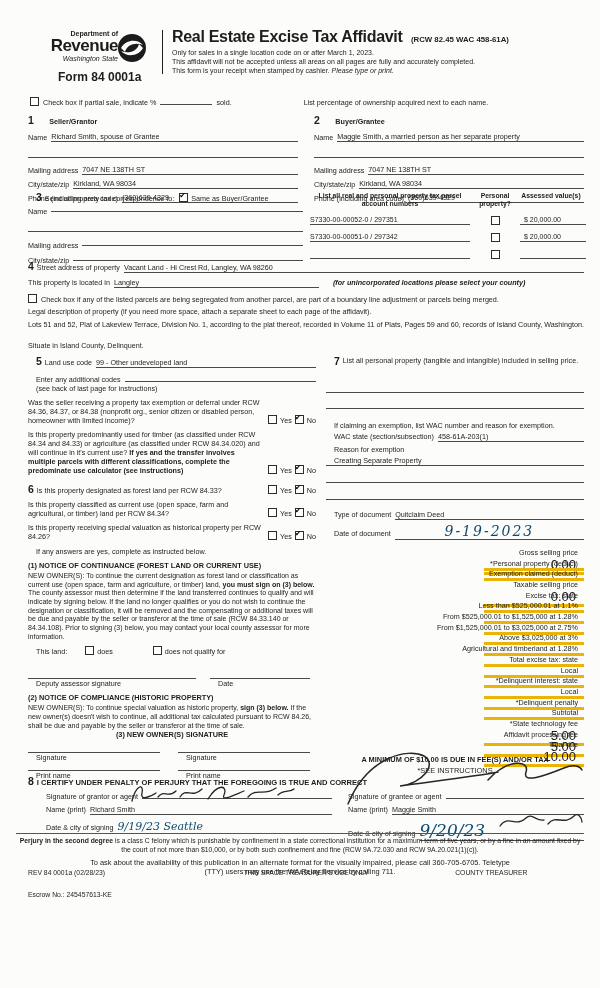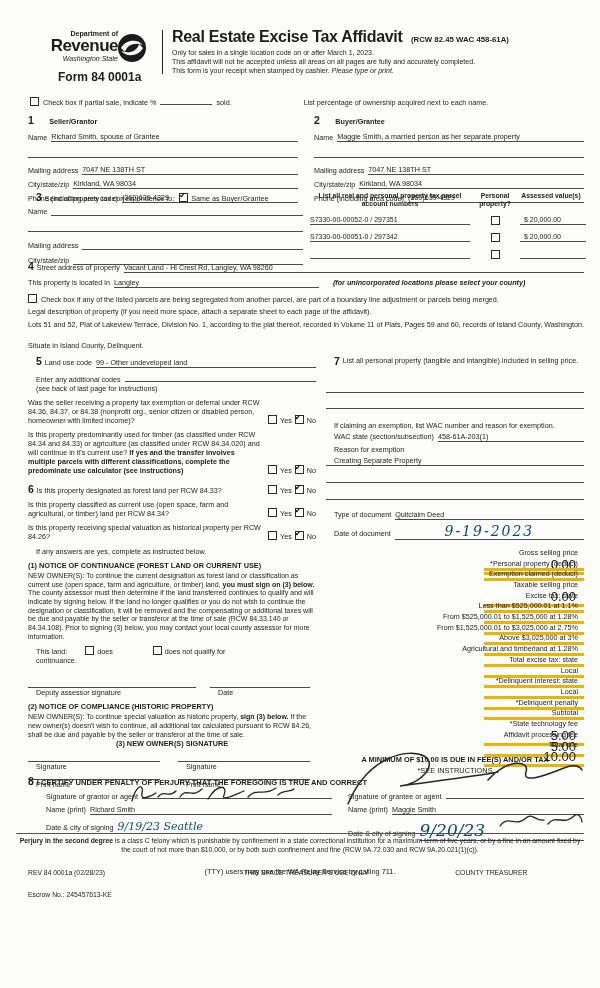--- a/index.html
+++ b/index.html
@@ -28,21 +28,21 @@
   #vline{left:162px;top:30px;height:44px;border-left:1.5px solid #222;}
   #titleblk{left:172px;top:28px;width:414px;}
   #titleblk .t1{font-size:16px;font-weight:bold;letter-spacing:-0.3px;display:inline;}
   #titleblk .t2{font-size:7.8px;font-weight:bold;margin-left:4px;}
   #titleblk .notes{font-size:7px;line-height:1.3;margin-top:2px;}
   
   #partial{left:30px;top:96px;right:16px;display:flex;align-items:baseline;font-size:7.2px;}
   #sec12{left:28px;top:110px;width:556px;display:flex;gap:16px;}
   .party{flex:1;min-width:0;}
   .party .hd{margin-bottom:3px;}
-  .frow{display:flex;align-items:flex-end;margin-top:4px;font-size:7.2px;}
+  .frow{display:flex;align-items:center;margin-top:4px;font-size:7.2px;}
   .blankline{height:11px;border-bottom:1px solid #4a4a4a;margin-top:4px;}
   #sec3{left:28px;top:192px;width:556px;height:66px;}
   #sec3-fields{position:absolute;left:0;top:13px;width:275px;}
   #stamp{position:absolute;left:100px;top:6px;width:200px;text-align:center;
          font-family:"DejaVu Sans Mono",monospace;font-size:9px;line-height:1.18;color:#151515;font-weight:bold;}
   #ptable{position:absolute;left:282px;top:0;width:276px;font-size:6.8px;}
   #ptable .phead{display:flex;text-align:center;font-weight:bold;line-height:1.15;}
   .prow{display:flex;align-items:flex-end;margin-top:7px;}
   .pcell{width:160px;font-size:7px;padding-bottom:1px;}
   .ppcell{width:50px;text-align:center;}
@@ -291,21 +291,20 @@
       <div class="para">
         <span>NEW OWNER(S): To continue the current designation as forest land or classification as current use (open space, farm and agriculture, or timber) land, </span><span class="b">you must sign on (3) below.</span><span> The county assessor must then determine if the land transferred continues to qualify and will indicate by signing below. If the land no longer qualifies or you do not wish to continue the designation or classification, it will be removed and the compensating or additional taxes will be due and payable by the seller or transferor at the time of sale (RCW 84.33.140 or 84.34.108). Prior to signing (3) below, you may contact your local county assessor for more information.</span>
       </div>
       <div class="row fs7" style="margin-top:4px">
         <span>This land:</span>
         <span class="cb" style="margin:0 3px 0 18px"></span>
         <span>does</span>
         <span class="cb" style="margin:0 3px 0 40px"></span>
         <span>does not qualify for</span>
       </div>
-      <div class="fs7">continuance.</div>
       <div class="row" style="margin-top:13px">
         <span class="ul" style="width:168px;height:9px"></span>
         <span class="ul" style="width:100px;height:9px;margin-left:14px"></span>
       </div>
       <div class="row fs7">
         <span style="width:168px">Deputy assessor signature</span>
         <span style="margin-left:14px">Date</span>
       </div>
       <div class="ntitle">(2) NOTICE OF COMPLIANCE (HISTORIC PROPERTY)</div>
       <div class="para">
@@ -482,21 +481,21 @@
   <svg class="sigsvg" style="left:338px;top:746px" width="246" height="62" viewBox="0 0 246 62">
     <path d="M10 58 C30 10 70 2 86 10 C100 18 84 38 62 40 C90 36 140 30 160 26 M150 34 C170 12 192 14 188 26 C184 38 206 30 226 22 C236 18 242 20 244 24" stroke="#262626" stroke-width="1.5" fill="none" stroke-linecap="round"></path>
   </svg>
   <svg class="sigsvg" style="left:498px;top:812px" width="86" height="20" viewBox="0 0 86 20">
     <path d="M2 14 C10 2 18 16 28 6 C34 0 38 10 46 8 M50 12 C58 2 66 14 76 4 C80 0 84 6 84 10" stroke="#262626" stroke-width="1.3" fill="none" stroke-linecap="round"></path>
   </svg>
 
   <div class="abs" id="perjury">
     <div><span class="b">Perjury in the second degree</span><span> is a class C felony which is punishable by confinement in a state correctional institution for a maximum term of five years, or by a fine in an amount fixed by the court of not more than $10,000, or by both such confinement and fine (RCW 9A.72.030 and RCW 9A.20.021(1)(c)).</span></div>
     <div class="alt">
-      <br><span>(TTY) users may use the WA Relay Service by calling 711.</span>
+      <span>To ask about the availability of this publication in an alternate format for the visually impaired, please call 360-705-6705. Teletype</span><br><span>(TTY) users may use the WA Relay Service by calling 711.</span>
     </div>
   </div>
   <div class="abs" id="footer">
     <span class="fc">REV 84 0001a (02/28/23)</span>
     <span class="fc" style="text-align:center">THIS SPACE TREASURER'S USE ONLY</span>
     <span class="fc" style="text-align:center">COUNTY TREASURER</span>
   </div>
   <div class="abs" id="escrow">Escrow No.: 245457613-KE</div>
 </div>
 

